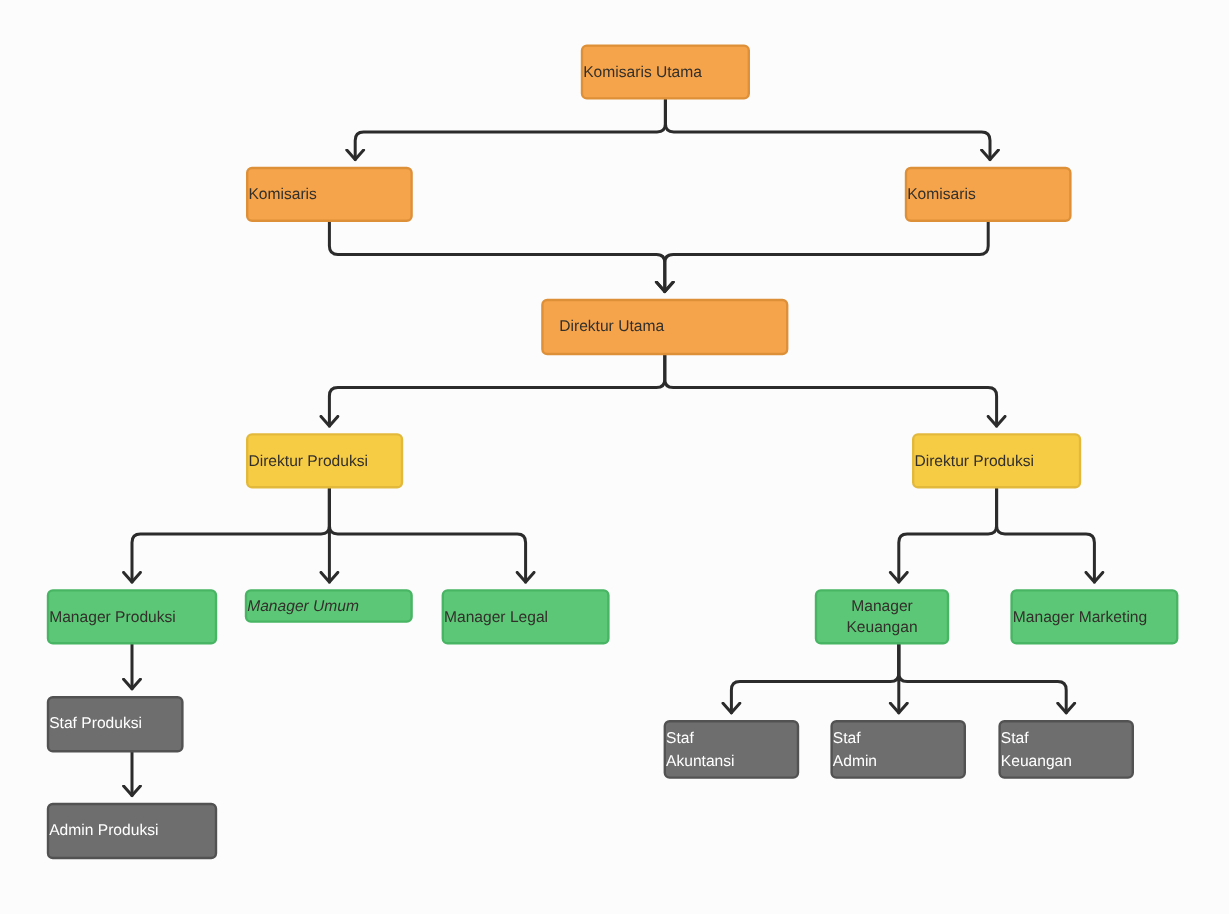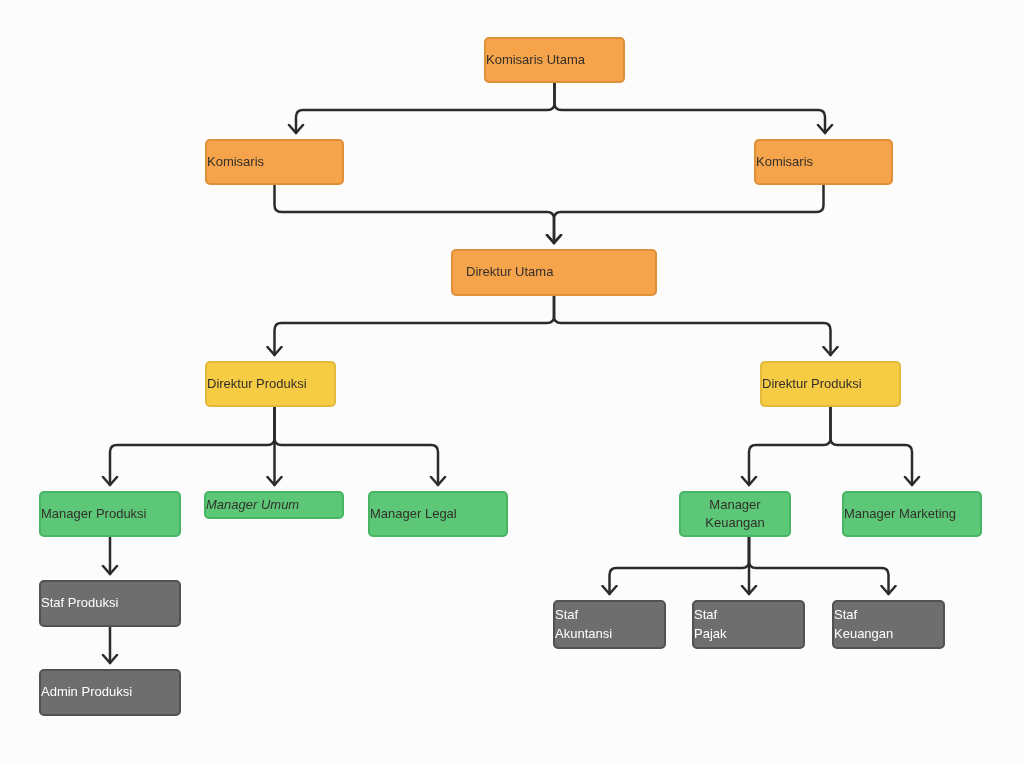--- a/index.html
+++ b/index.html
@@ -97,33 +97,33 @@
   <div class="node green" style="left:368px; top:491px; width:140px; height:46px;">
     <span>Manager Legal</span>
   </div>
   <div class="node green" style="left:679px; top:491px; width:112px; height:46px;">
     <span>Manager Keuangan</span>
   </div>
   <div class="node green" style="left:842px; top:491px; width:140px; height:46px;">
     <span>Manager Marketing</span>
   </div>
 
-  <div class="node gray" style="left:39px; top:580px; width:142px; height:47px;">
+  <div class="node gray" style="left:39px; top:580px; width:114px; height:47px;">
     <span>Staf Produksi</span>
   </div>
   <div class="node gray" style="left:39px; top:669px; width:142px; height:47px;">
     <span>Admin Produksi</span>
   </div>
 
   <div class="node gray" style="left:553px; top:600px; width:113px; height:49px;">
     <span>Staf</span>
     <span>Akuntansi</span>
   </div>
   <div class="node gray" style="left:692px; top:600px; width:113px; height:49px;">
     <span>Staf</span>
-    <span>Pajak</span>
+    <span>Admin</span>
   </div>
   <div class="node gray" style="left:832px; top:600px; width:113px; height:49px;">
     <span>Staf</span>
     <span>Keuangan</span>
   </div>
 
 </div>
 
 </body></html>

